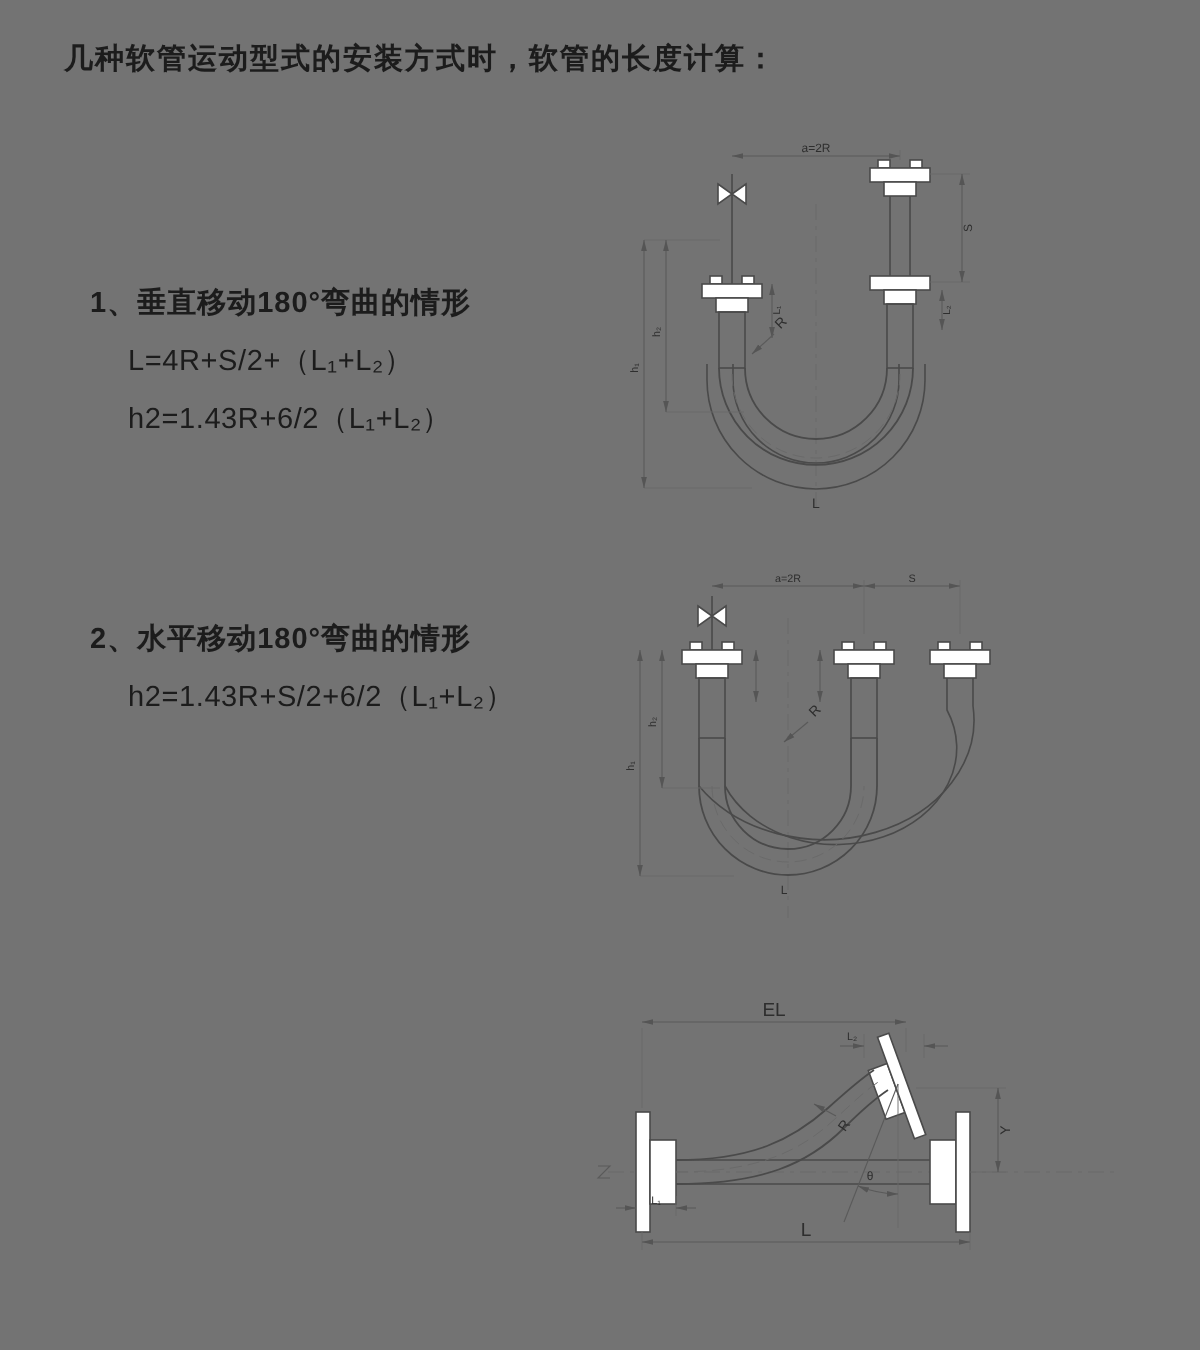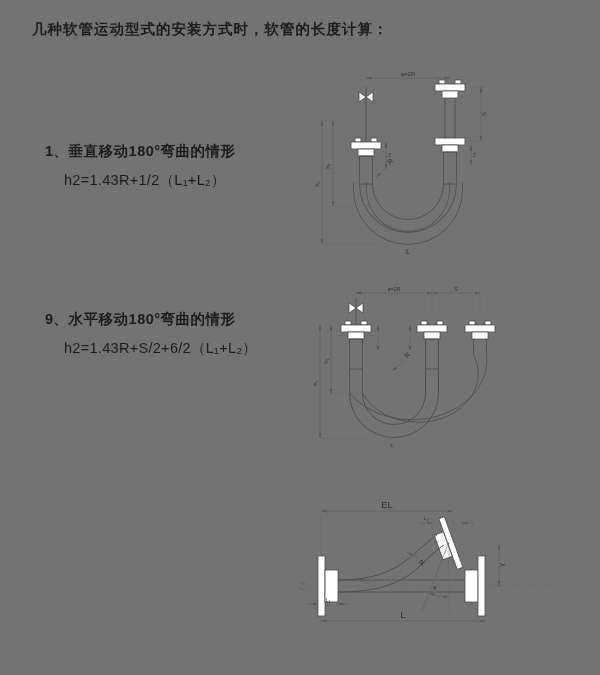--- a/index.html
+++ b/index.html
@@ -25,25 +25,26 @@
 </style>
 </head>
 <body>
 
 <div class="page">
 
   <div class="title">几种软管运动型式的安装方式时，软管的长度计算：</div>
 
   <div class="section s1">
     <div class="heading">1、垂直移动180°弯曲的情形</div>
-    <div class="formula">h2=1.43R+1/2（L₁+L₂）</div>
+    <div class="formula">L=4R+S/2+（L₁+L₂）</div>
+    <div class="formula">h2=1.43R+6/2（L₁+L₂）</div>
   </div>
 
   <div class="section s2">
-    <div class="heading">9、水平移动180°弯曲的情形</div>
+    <div class="heading">2、水平移动180°弯曲的情形</div>
     <div class="formula">h2=1.43R+S/2+6/2（L₁+L₂）</div>
   </div>
 
 
   <svg class="diag d1" width="285" height="195" viewBox="0 0 285 195">
     <defs>
       <marker id="ar1" markerWidth="11" markerHeight="7" refX="10" refY="3" orient="auto-start-reverse">
         <path d="M0,0.4 L10,3 L0,5.6 Z" fill="#555"></path>
       </marker>
       <pattern id="hz1" width="3.5" height="3.5" patternUnits="userSpaceOnUse">

